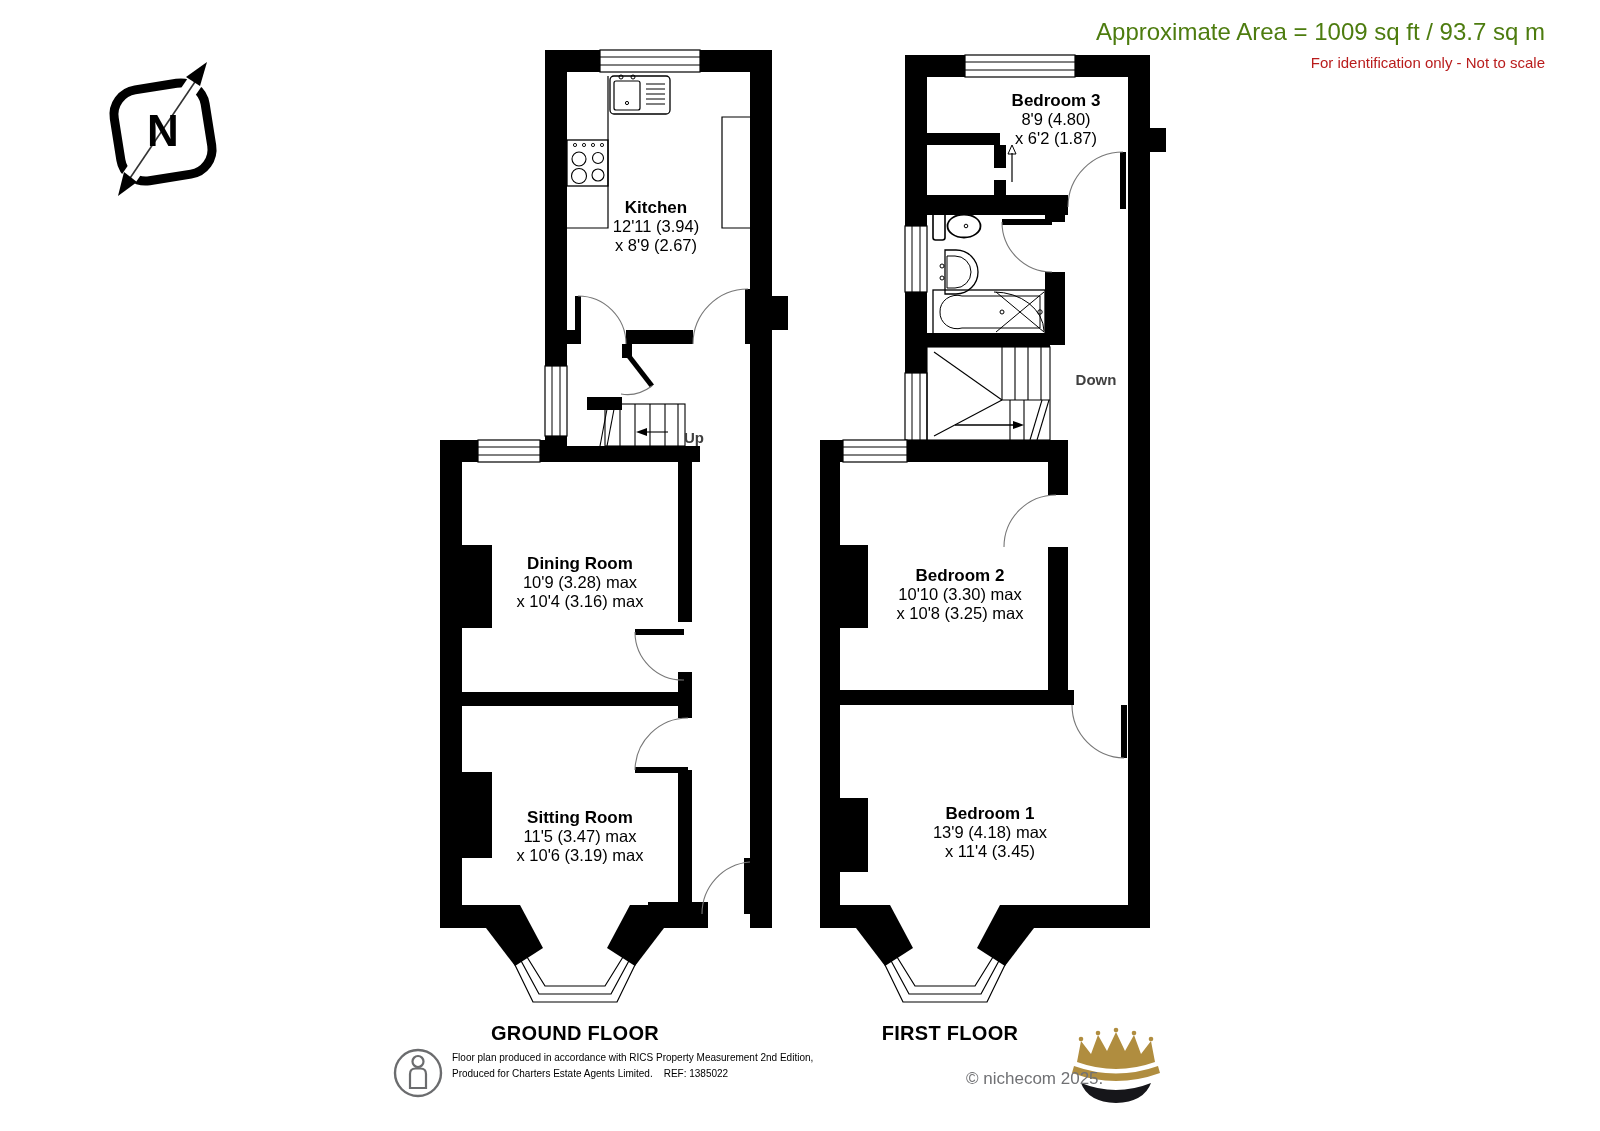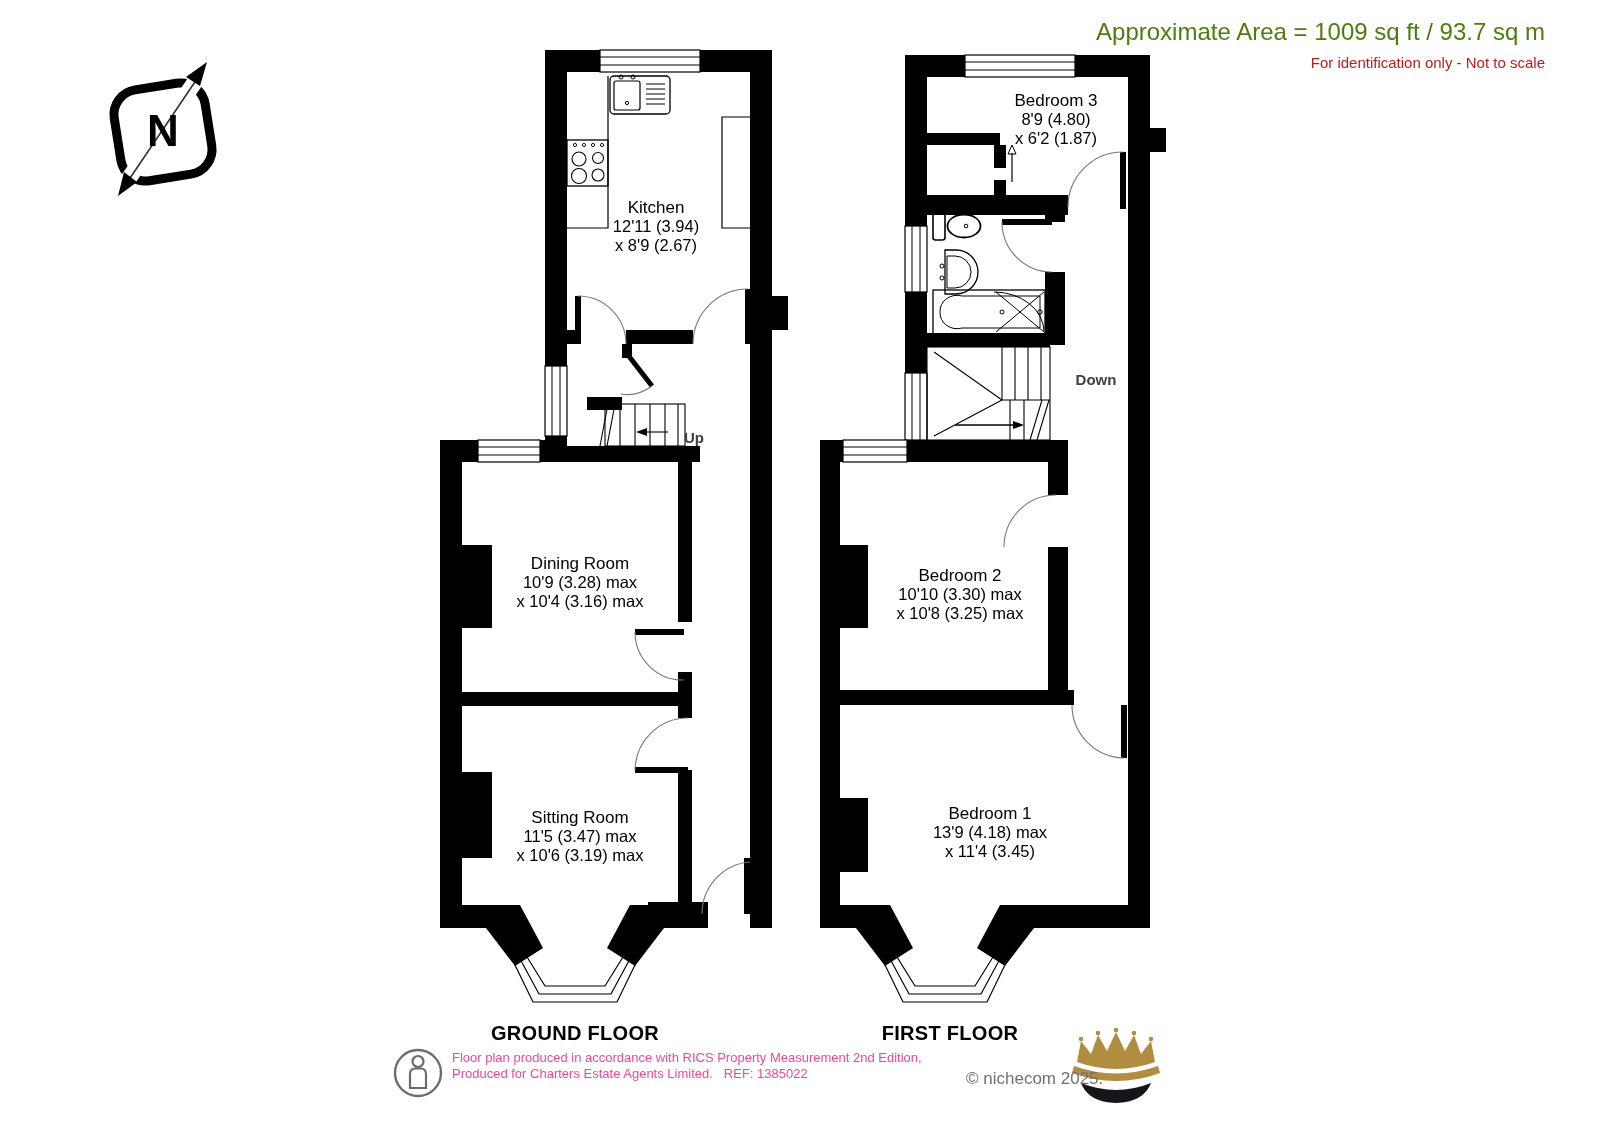--- a/index.html
+++ b/index.html
@@ -2,26 +2,26 @@
 <html><head>
 <meta charset="utf-8">
 <style>
   html,body{margin:0;padding:0;background:#fff;}
   .canvas{position:relative;width:1600px;height:1131px;background:#fff;overflow:hidden;
           font-family:"Liberation Sans",sans-serif;color:#000;}
   svg.plan{position:absolute;left:0;top:0;}
   .abs{position:absolute;white-space:nowrap;}
   .ctr{transform:translateX(-50%);text-align:center;}
   .room-label{font-size:16.5px;line-height:19px;color:#000;}
-  .room-label .rname{font-weight:normal;font-size:17px;}
+  .room-label .rname{font-weight:bold;font-size:17px;}
   .stair-label{font-weight:bold;font-size:15px;color:#404040;}
   .area-line{font-size:24px;color:#4d7c0f;right:55px;top:18px;text-align:right;}
   .note-line{font-size:15px;color:#b91c1c;right:55px;top:54px;text-align:left;}
   .floor-caption{font-weight:bold;font-size:20px;color:#000;letter-spacing:.3px;}
-  .footer{left:452px;top:1050px;font-size:13px;line-height:15.6px;color:#ec4899;}
+  .footer{left:452px;top:1050px;font-size:10px;line-height:15.6px;color:#000000;}
   .footer .ref{margin-left:11px;}
   .copyright{left:966px;top:1069px;font-size:17px;color:#707174;}
   .north-letter{left:163px;top:131px;transform:translate(-50%,-50%);
                 font-weight:bold;font-size:44px;color:#000;}
 </style>
 </head>
 <body>
 
 <div class="canvas">
 

